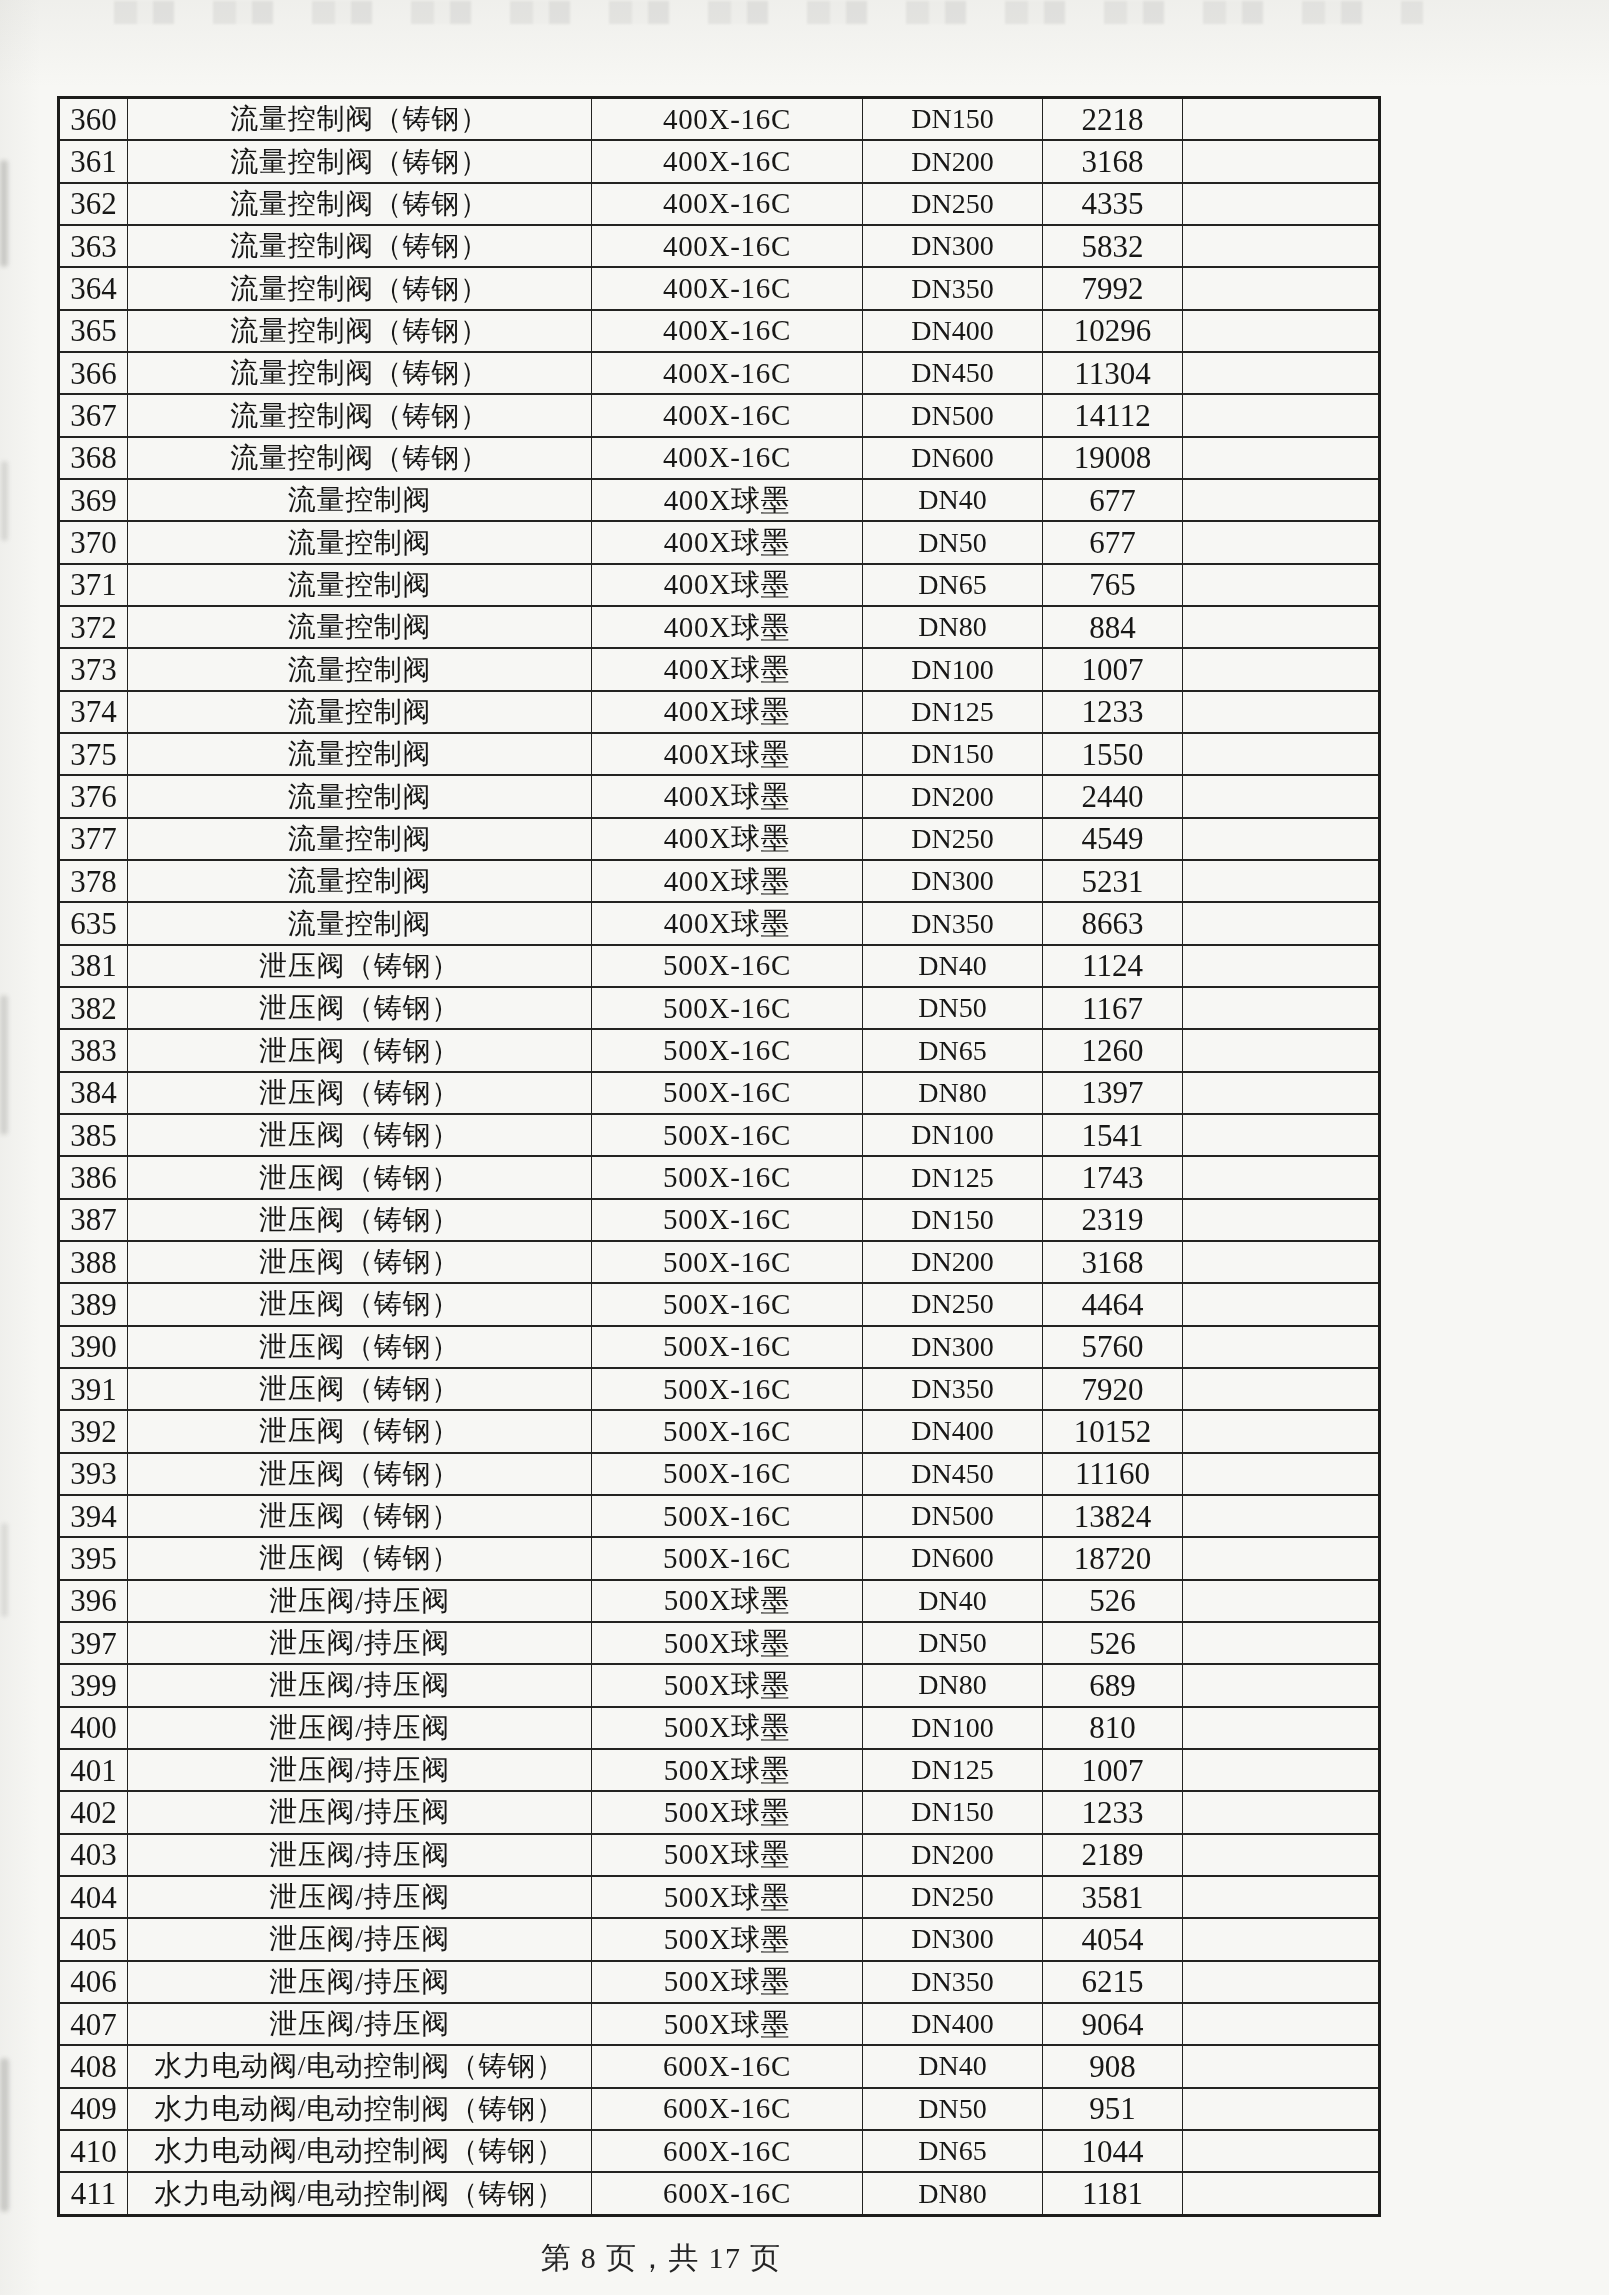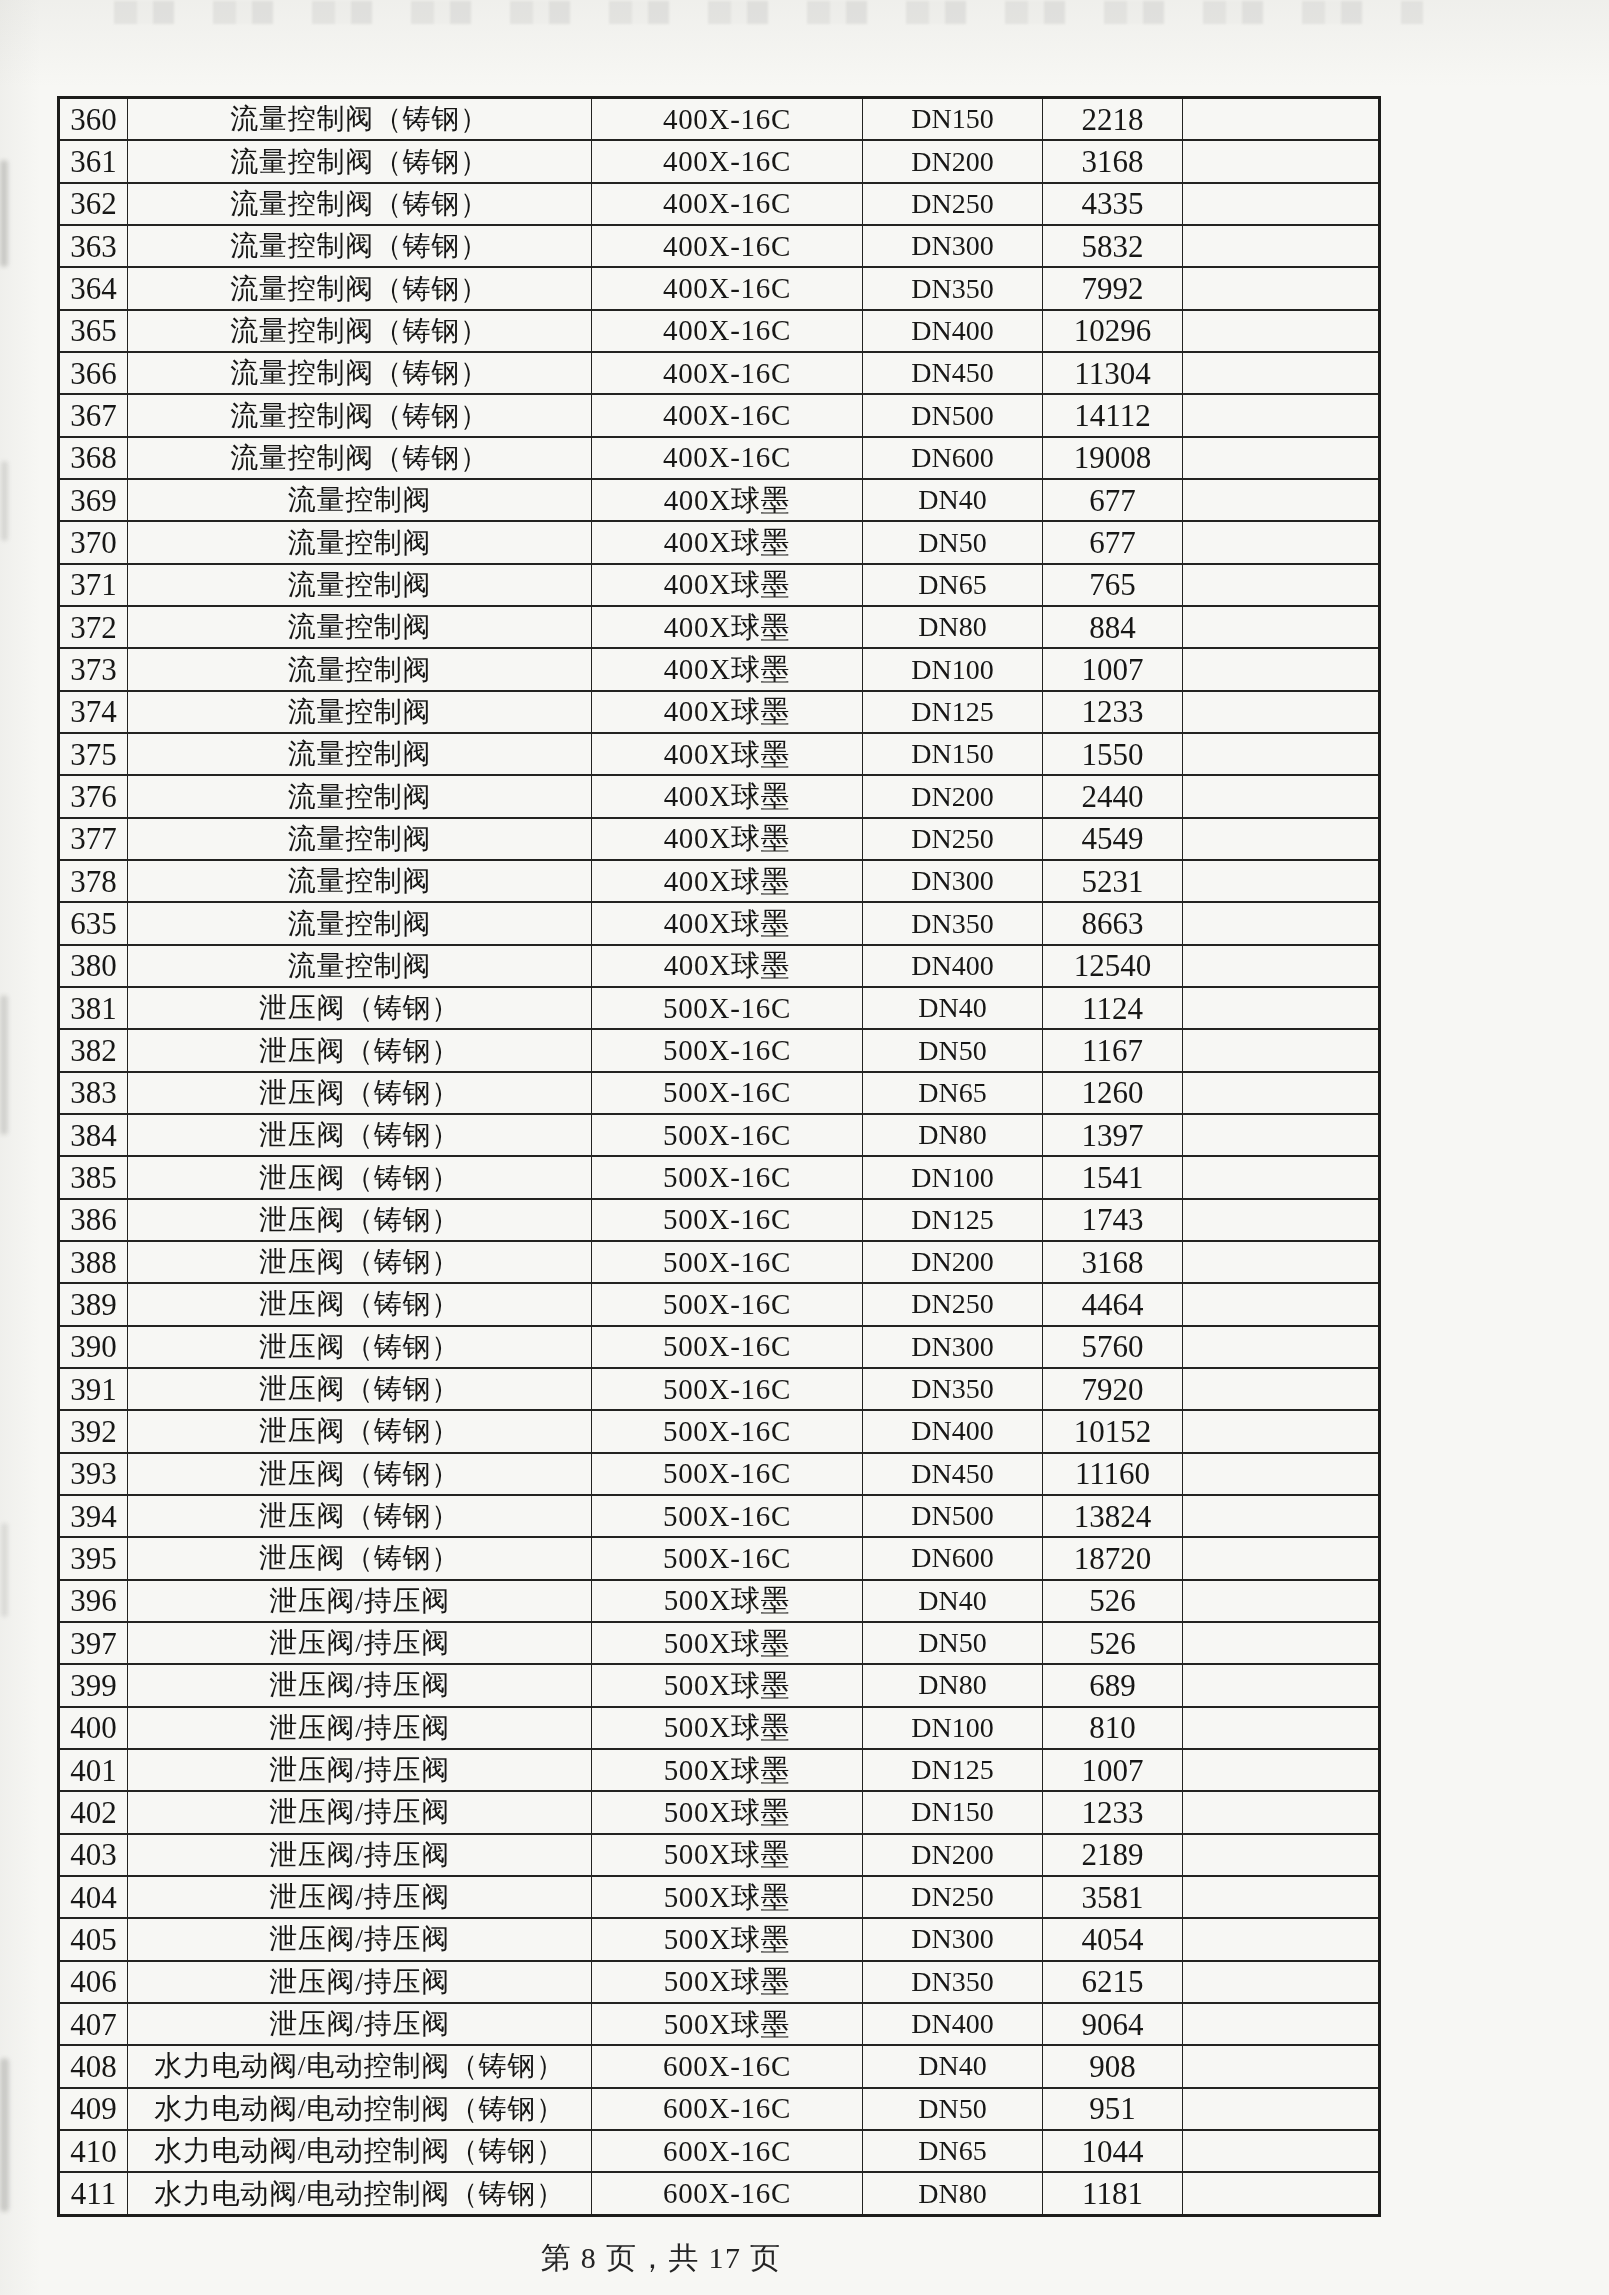--- a/index.html
+++ b/index.html
@@ -258,28 +258,20 @@
 
         <tr>
           <td class="cell-no">635</td>
           <td class="cell-name">流量控制阀</td>
           <td class="cell-model">400X球墨</td>
           <td class="cell-size">DN350</td>
           <td class="cell-price">8663</td>
           <td class="cell-notes"></td>
         </tr>
 
-        <tr>
-          <td class="cell-no">380</td>
-          <td class="cell-name">流量控制阀</td>
-          <td class="cell-model">400X球墨</td>
-          <td class="cell-size">DN400</td>
-          <td class="cell-price">12540</td>
-          <td class="cell-notes"></td>
-        </tr>
 
         <tr>
           <td class="cell-no">381</td>
           <td class="cell-name">泄压阀（铸钢）</td>
           <td class="cell-model">500X-16C</td>
           <td class="cell-size">DN40</td>
           <td class="cell-price">1124</td>
           <td class="cell-notes"></td>
         </tr>
 
@@ -321,20 +313,28 @@
 
         <tr>
           <td class="cell-no">386</td>
           <td class="cell-name">泄压阀（铸钢）</td>
           <td class="cell-model">500X-16C</td>
           <td class="cell-size">DN125</td>
           <td class="cell-price">1743</td>
           <td class="cell-notes"></td>
         </tr>
 
+        <tr>
+          <td class="cell-no">387</td>
+          <td class="cell-name">泄压阀（铸钢）</td>
+          <td class="cell-model">500X-16C</td>
+          <td class="cell-size">DN150</td>
+          <td class="cell-price">2319</td>
+          <td class="cell-notes"></td>
+        </tr>
 
         <tr>
           <td class="cell-no">388</td>
           <td class="cell-name">泄压阀（铸钢）</td>
           <td class="cell-model">500X-16C</td>
           <td class="cell-size">DN200</td>
           <td class="cell-price">3168</td>
           <td class="cell-notes"></td>
         </tr>
 

